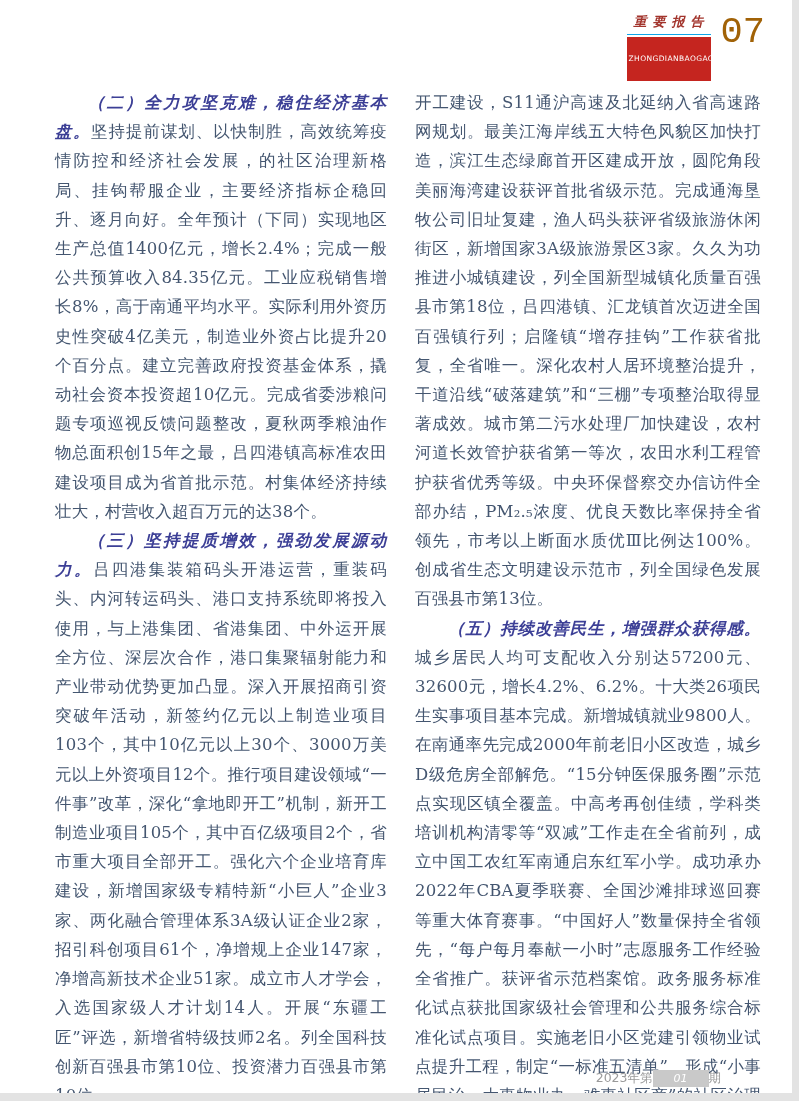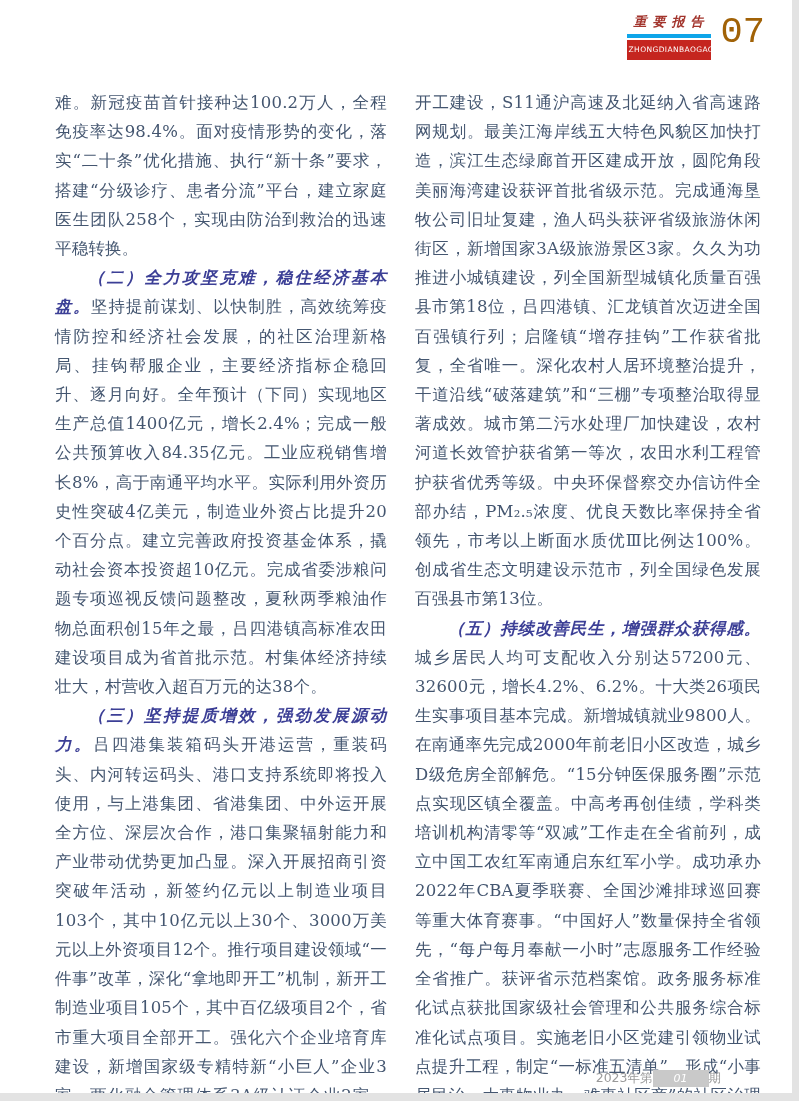--- a/index.html
+++ b/index.html
@@ -4,27 +4,27 @@
 <style>
   * { margin:0; padding:0; box-sizing:border-box; }
   html,body { width:799px; height:1101px; background:#ffffff; overflow:hidden; }
   body { position:relative; font-family:"DejaVu Serif","Liberation Serif",serif; }
 
   
   .header { position:absolute; top:13px; right:34px; display:flex; align-items:flex-start; gap:10px; }
   .badge { width:84px; text-align:center; }
   .badge-title {
     display:block; color:#a2342c; font-size:13px; font-weight:700; font-style:italic;
-    letter-spacing:6px; padding-bottom:3px; border-bottom:4px solid #0ea5e9;
+    letter-spacing:6px; padding-bottom:3px; border-bottom:1px solid #0ea5e9;
     white-space:nowrap; text-indent:6px;
   }
   .badge-sub {
     display:block; margin-top:2px; background:#c5251f; color:#ffffff;
     font-family:"DejaVu Sans","Liberation Sans",sans-serif;
-    font-size:7.5px; letter-spacing:0.4px; padding:6px 2px; line-height:1;
+    font-size:7.5px; letter-spacing:0.4px; padding:18px 2px; line-height:1;
   }
   .page-num {
     font-family:Liberation Mono, monospace;
     font-size:37px; line-height:1; color:#a16207; font-weight:400; margin-top:1px;
   }
 
   
   .col {
     position:absolute; top:88px; text-align:justify;
     font-size:16.5px; line-height:29.2px; color:#445670;
@@ -57,21 +57,20 @@
 
 <div class="header">
   <div class="badge">
     <span class="badge-title">重要报告</span>
     <span class="badge-sub">ZHONGDIANBAOGAO</span>
   </div>
   <div class="page-num">07</div>
 </div>
 
 <div class="col col-left">
-  <p class="no-indent"><span>难。新冠疫苗首针接种达100.2万人，全程免疫率达98.4%。面对疫情形势的变化，落实“二十条”优化措施、执行“新十条”要求，搭建“分级诊疗、患者分流”平台，建立家庭医生团队258个，实现由防治到救治的迅速平稳转换。</span></p>
   <p><span class="sec-head">（二）全力攻坚克难，稳住经济基本盘。</span><span>坚持提前谋划、以快制胜，高效统筹疫情防控和经济社会发展，的社区治理新格局、挂钩帮服企业，主要经济指标企稳回升、逐月向好。全年预计（下同）实现地区生产总值1400亿元，增长2.4%；完成一般公共预算收入84.35亿元。工业应税销售增长8%，高于南通平均水平。实际利用外资历史性突破4亿美元，制造业外资占比提升20个百分点。建立完善政府投资基金体系，撬动社会资本投资超10亿元。完成省委涉粮问题专项巡视反馈问题整改，夏秋两季粮油作物总面积创15年之最，吕四港镇高标准农田建设项目成为省首批示范。村集体经济持续壮大，村营收入超百万元的达38个。</span></p>
   <p><span class="sec-head">（三）坚持提质增效，强劲发展源动力。</span><span>吕四港集装箱码头开港运营，重装码头、内河转运码头、港口支持系统即将投入使用，与上港集团、省港集团、中外运开展全方位、深层次合作，港口集聚辐射能力和产业带动优势更加凸显。深入开展招商引资突破年活动，新签约亿元以上制造业项目103个，其中10亿元以上30个、3000万美元以上外资项目12个。推行项目建设领域“一件事”改革，深化“拿地即开工”机制，新开工制造业项目105个，其中百亿级项目2个，省市重大项目全部开工。强化六个企业培育库建设，新增国家级专精特新“小巨人”企业3家、两化融合管理体系3A级认证企业2家，招引科创项目61个，净增规上企业147家，净增高新技术企业51家。成立市人才学会，入选国家级人才计划14人。开展“东疆工匠”评选，新增省特级技师2名。列全国科技创新百强县市第10位、投资潜力百强县市第10位。</span></p>
 
 </div>
 
 <div class="col col-right">
   <p class="no-indent"><span>开工建设，S11通沪高速及北延纳入省高速路网规划。最美江海岸线五大特色风貌区加快打造，滨江生态绿廊首开区建成开放，圆陀角段美丽海湾建设获评首批省级示范。完成通海垦牧公司旧址复建，渔人码头获评省级旅游休闲街区，新增国家3A级旅游景区3家。久久为功推进小城镇建设，列全国新型城镇化质量百强县市第18位，吕四港镇、汇龙镇首次迈进全国百强镇行列；启隆镇“增存挂钩”工作获省批复，全省唯一。深化农村人居环境整治提升，干道沿线“破落建筑”和“三棚”专项整治取得显著成效。城市第二污水处理厂加快建设，农村河道长效管护获省第一等次，农田水利工程管护获省优秀等级。中央环保督察交办信访件全部办结，PM₂.₅浓度、优良天数比率保持全省领先，市考以上断面水质优Ⅲ比例达100%。创成省生态文明建设示范市，列全国绿色发展百强县市第13位。</span></p>
   <p><span class="sec-head">（五）持续改善民生，增强群众获得感。</span><span>城乡居民人均可支配收入分别达57200元、32600元，增长4.2%、6.2%。十大类26项民生实事项目基本完成。新增城镇就业9800人。在南通率先完成2000年前老旧小区改造，城乡D级危房全部解危。“15分钟医保服务圈”示范点实现区镇全覆盖。中高考再创佳绩，学科类培训机构清零等“双减”工作走在全省前列，成立中国工农红军南通启东红军小学。成功承办2022年CBA夏季联赛、全国沙滩排球巡回赛等重大体育赛事。“中国好人”数量保持全省领先，“每户每月奉献一小时”志愿服务工作经验全省推广。获评省示范档案馆。政务服务标准化试点获批国家级社会管理和公共服务综合标准化试点项目。实施老旧小区党建引领物业试点提升工程，制定“一标准五清单”，形成“小事居民治、大事物业办、难事社区商”的社区治理新格局。深入开展社会矛盾风险隐患大排查大起底大化解活动，创新打造平安法治联盟工作站，社会大局保持和谐稳定。</span></p>
 
 </div>

